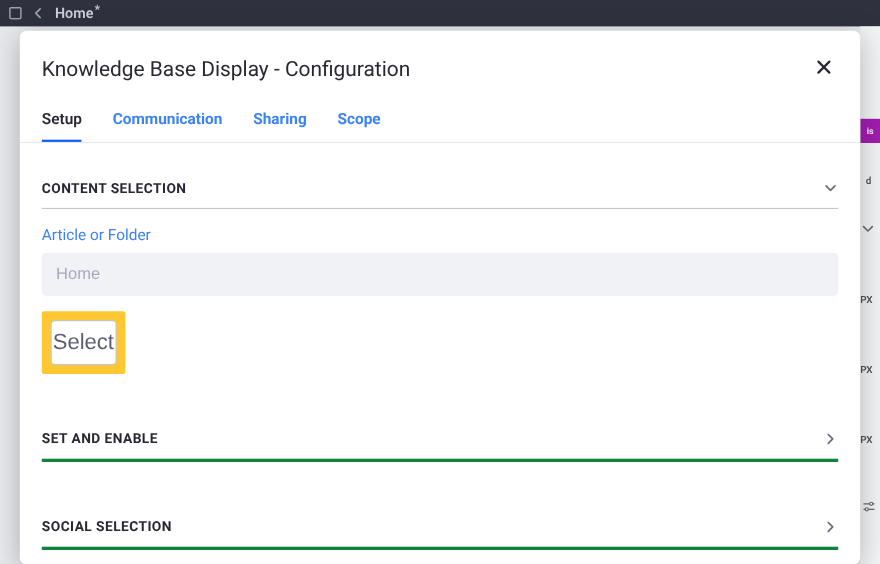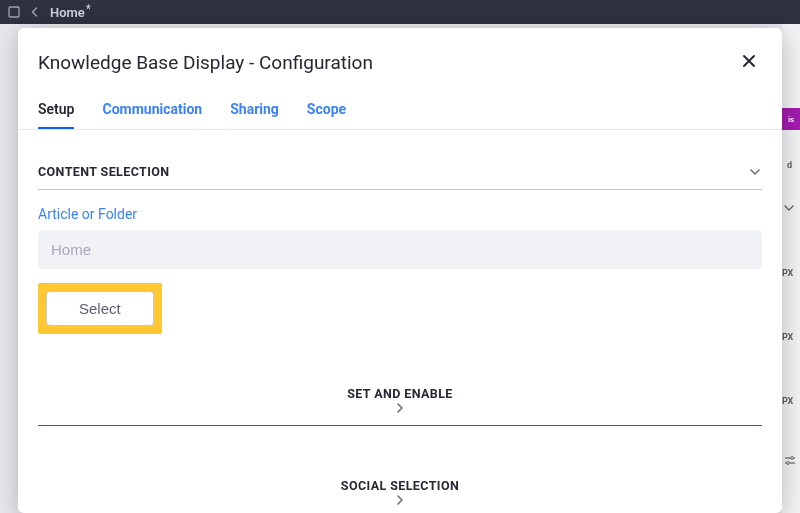--- a/index.html
+++ b/index.html
@@ -113,29 +113,27 @@
     }
 
     .modal-body {
       flex:1;
       overflow:auto;
       padding: 16px 20px 0 20px;
     }
 
     .section-header {
       display:flex;
-      align-items:center;
       justify-content:space-between;
       padding: 18px 0 10px 0;
       border-bottom: 1px solid #c4c6cc;
       cursor:pointer;
     }
     .section-header.collapsed {
-      border-bottom: 1px solid #15803d;
-      flex-direction: column;
+      border-bottom: 3px solid #15803d;
     }
     .section-title {
       font-size: 12.5px;
       font-weight: 700;
       letter-spacing: 0.4px;
       color: #272833;
     }
     .chevron {
       display:flex;
     }
@@ -161,22 +159,22 @@
       display:inline-block;
       margin-top: 14px;
       padding: 8px;
       background: #ffc833;
       border-radius: 2px;
     }
     .select-button {
       background: #fff;
       border: 1px solid #c4c6cc;
       border-radius: 4px;
-      padding: 8px 32px;
-      font-size: 15px;
+      padding: 8px 1px;
+      font-size: 20px;
       color: #5c5e72;
       cursor: pointer;
       font-weight: 500;
     }
 
     .spacer { height: 34px; }
   </style>
 </head>
 <body>
 

